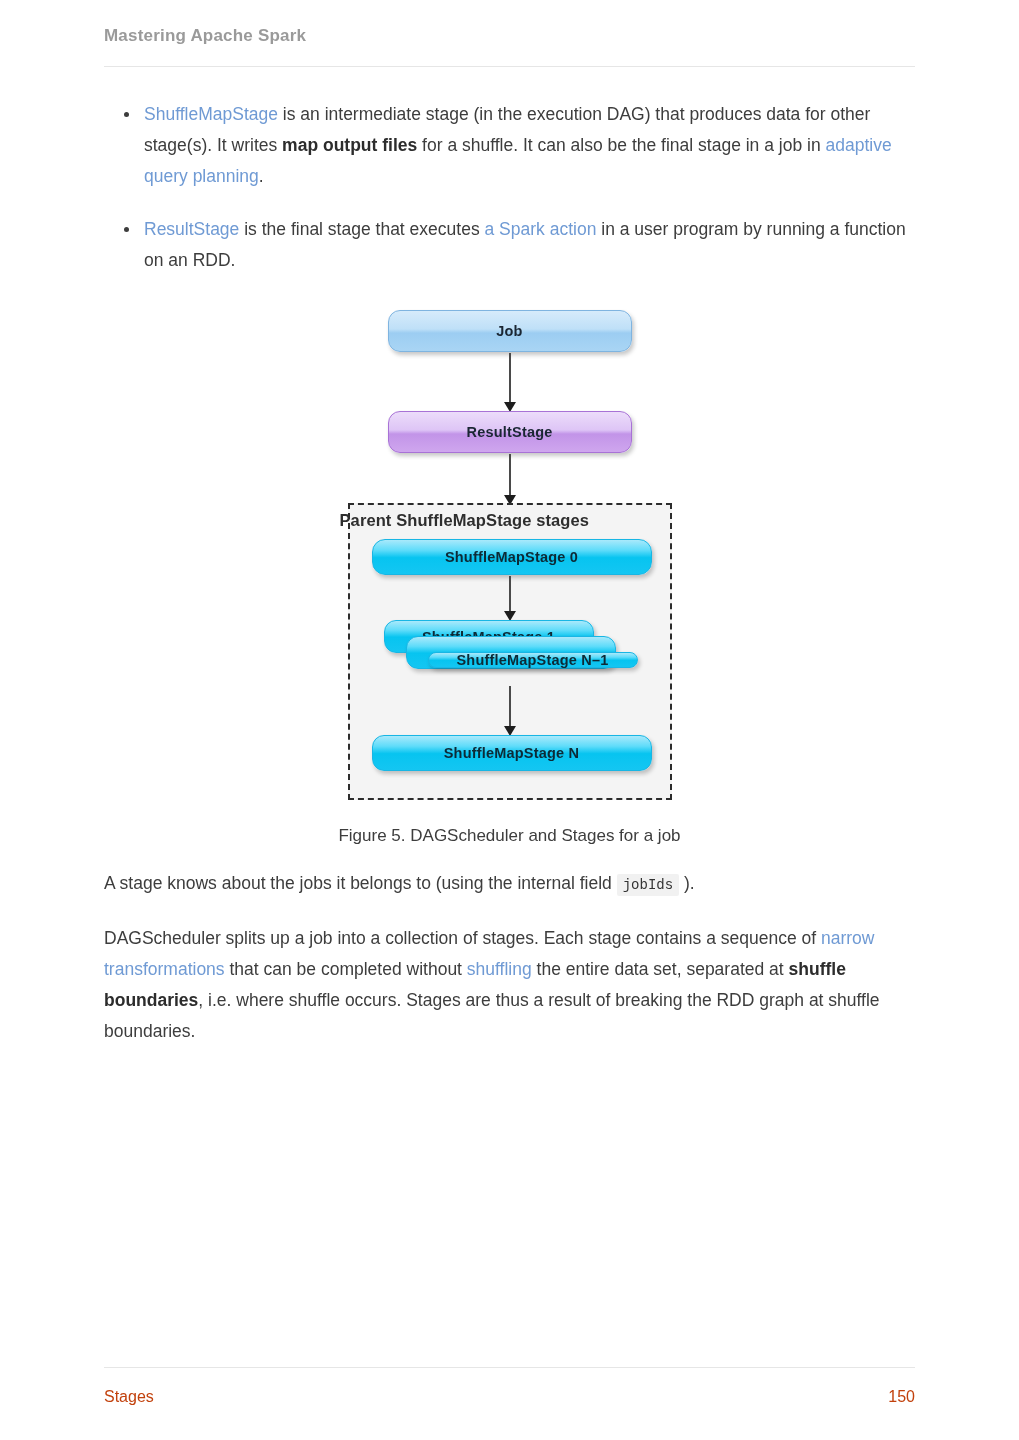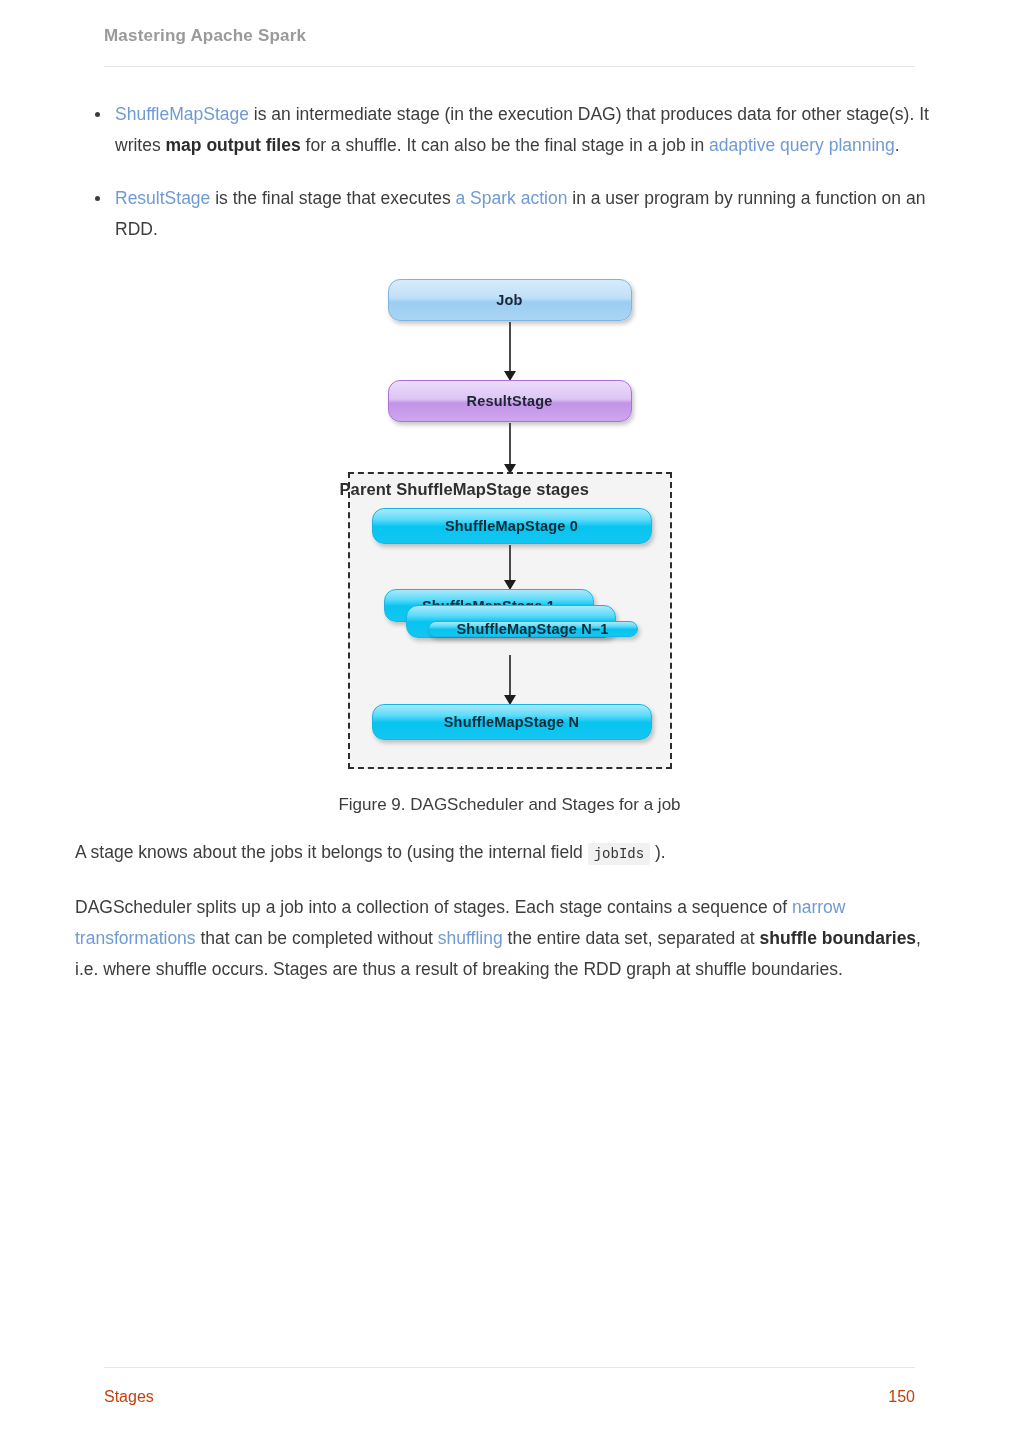--- a/index.html
+++ b/index.html
@@ -33,21 +33,21 @@
     font-weight: 700;
   }
   .header-rule {
     margin-top: 20px;
     border-top: 1px solid #e6e6e6;
   }
 
   
   .content {
     flex: 1 1 auto;
-    padding: 0 75px;
+    padding: 0 104px;
   }
 
   ul.bullets {
     list-style: none;
     margin: 32px 0 0 0;
     padding: 0;
   }
   ul.bullets > li {
     position: relative;
     padding-left: 40px;
@@ -137,21 +137,21 @@
     font-size: 16.5px;
     font-weight: bold;
     color: #2e2e2e;
     letter-spacing: .1px;
   }
   .node-smp {
     background: linear-gradient(to bottom, #a9e9fb 0%, #5fdcfa 30%, #07c4f0 52%, #14c6f2 100%);
     border: 1px solid #18b6e4;
     color: #0d2a36;
   }
-  .smp0 { left: 32px; top: 229px; width: 280px; height: 36px; }
+  .smp0 { left: 32px; top: 229px; width: 280px; height: 36px; border-radius: 13px; }
   .smp1 { left: 44px; top: 310px; width: 210px; height: 33px; }
   .smpE { left: 66px; top: 326px; width: 210px; height: 33px; font-weight: bold; font-size: 13px; }
   .smpN1{ left: 88px; top: 342px; width: 210px; height: 16px; }
   .smpN { left: 32px; top: 425px; width: 280px; height: 36px; }
 
   .arrow {
     position: absolute;
     left: 169px;
     width: 2px;
     background: #4a4a4a;
@@ -249,21 +249,21 @@
           <span>ShuffleMapStage N–1</span>
         </div>
 
         <div class="arrow a4"></div>
 
         <div class="node node-smp smpN">
           <span>ShuffleMapStage N</span>
         </div>
 
       </div>
-      <div class="fig-caption">Figure 9. DAGScheduler and Stages for a job</div>
+      <div class="fig-caption">Figure 5. DAGScheduler and Stages for a job</div>
     </div>
 
     <p class="para tight"><span>A stage knows about the jobs it belongs to (using the internal field</span> <code class="inline">jobIds</code> <span>).</span></p>
 
     <p class="para">
       <span><span>DAGScheduler splits up a job into a collection of stages. Each stage contains a sequence of </span><span class="lnk">narrow transformations</span><span> that can be completed without </span><span class="lnk">shuffling</span><span> the entire data set, separated at </span><span class="bold">shuffle boundaries</span><span>, i.e. where shuffle occurs. Stages are thus a result of breaking the RDD graph at shuffle boundaries.</span></span>
     </p>
 
   </div>
 

